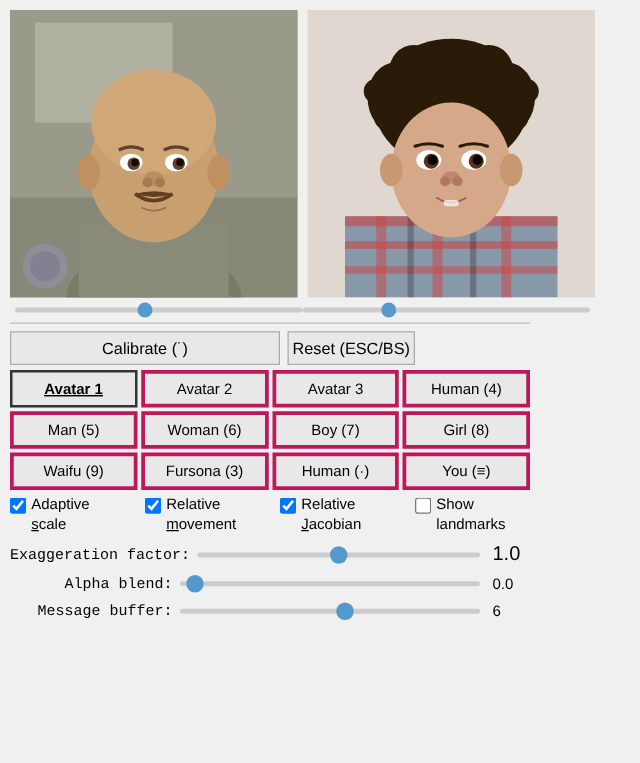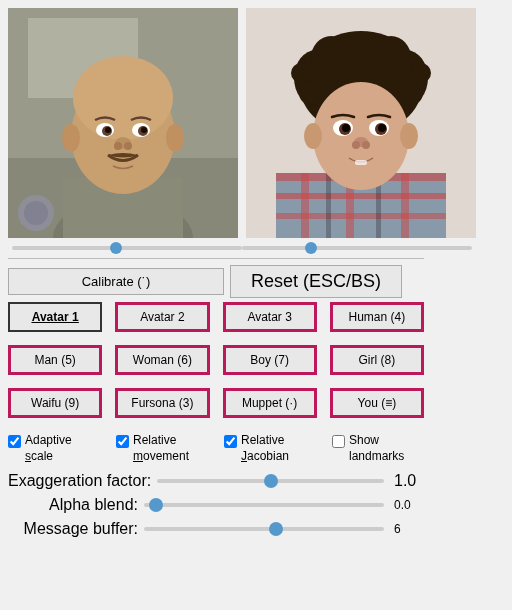--- a/index.html
+++ b/index.html
@@ -98,32 +98,32 @@
     .auto-calibrate-box label {
       display: flex;
       align-items: center;
       gap: 4px;
       cursor: pointer;
     }
 
     .reset-btn {
       background: #e8e8e8;
       border: 1px solid #aaa;
-      padding: 5px 20px;
-      cursor: pointer;
-      font-size: 18px;
+      padding: 5px 3px;
+      cursor: pointer;
+      font-size: 13px;
       white-space: nowrap;
     }
 
     
     .avatar-grid {
       display: grid;
       grid-template-columns: repeat(4, 1fr);
-      gap: 13px;
-      margin-bottom: 15px;
+      gap: 3px;
+      margin-bottom: 4px;
     }
 
     .avatar-btn {
       background: #e8e8e8;
       border: 3px solid #be185d;
       padding: 5px 4px;
       cursor: pointer;
       font-size: 12px;
       text-align: center;
     }
@@ -167,23 +167,24 @@
     
     .param-row {
       display: flex;
       align-items: center;
       margin-bottom: 6px;
       gap: 6px;
     }
 
     .param-label {
       min-width: 130px;
-      font-size: 16px;
+      font-size: 12px;
       text-align: right;
       flex-shrink: 0;
+      font-family: Liberation Mono, monospace;
     }
 
     .param-slider-container {
       flex: 1;
       position: relative;
       height: 16px;
       display: flex;
       align-items: center;
     }
 
@@ -350,21 +351,21 @@
     <button class="avatar-btn active"><u>Avatar 1</u></button>
     <button class="avatar-btn">Avatar 2</button>
     <button class="avatar-btn">Avatar 3</button>
     <button class="avatar-btn">Human (4)</button>
     <button class="avatar-btn">Man (5)</button>
     <button class="avatar-btn">Woman (6)</button>
     <button class="avatar-btn">Boy (7)</button>
     <button class="avatar-btn">Girl (8)</button>
     <button class="avatar-btn">Waifu (9)</button>
     <button class="avatar-btn">Fursona (3)</button>
-    <button class="avatar-btn">Muppet (·)</button>
+    <button class="avatar-btn">Human (·)</button>
     <button class="avatar-btn">You (≡)</button>
   </div>
 
   <div class="checkbox-row">
     <div class="checkbox-item">
       <input type="checkbox" checked="" style="">
       <label>Adaptive <u>s</u>cale</label>
     </div>
     <div class="checkbox-item">
       <input type="checkbox" checked="" style="">

